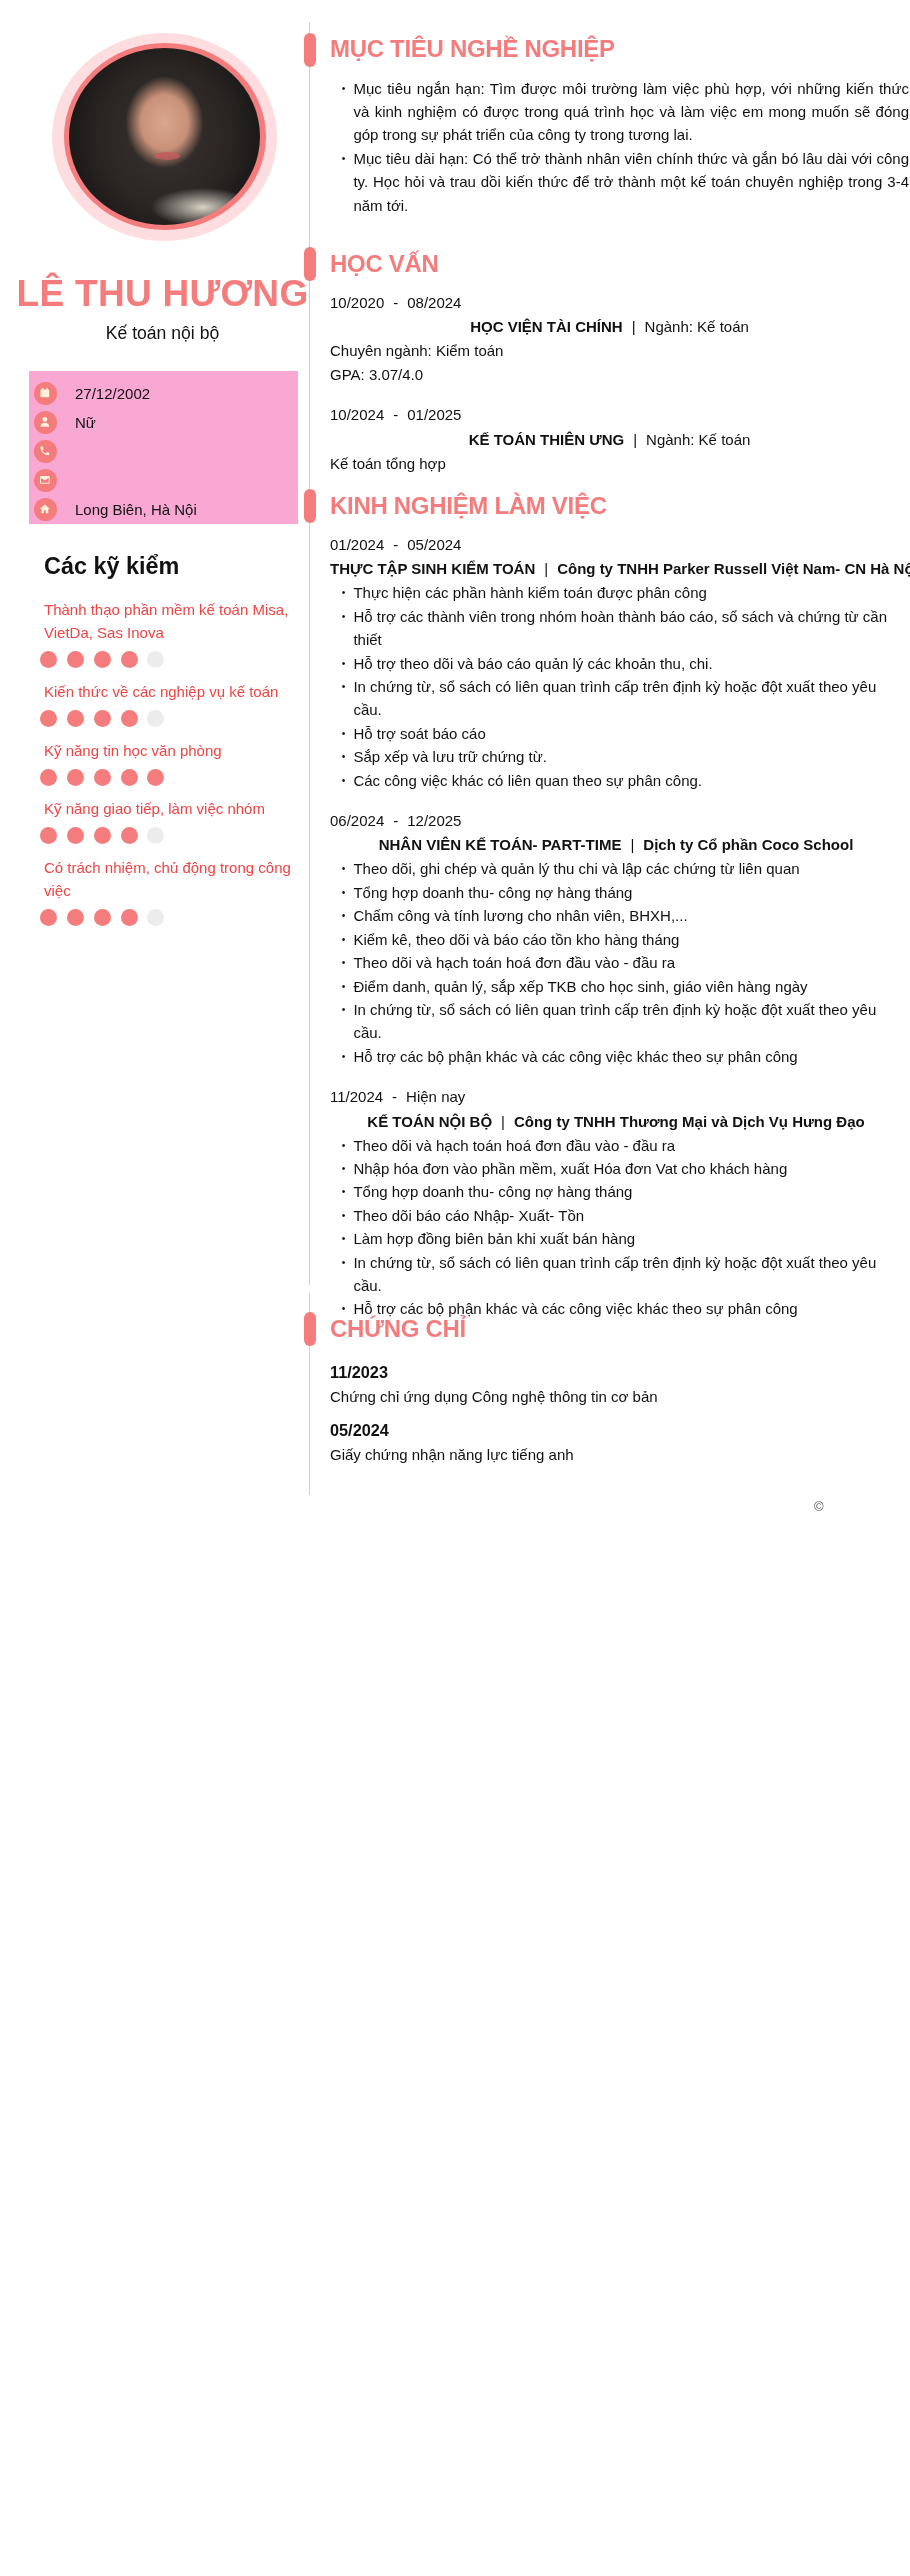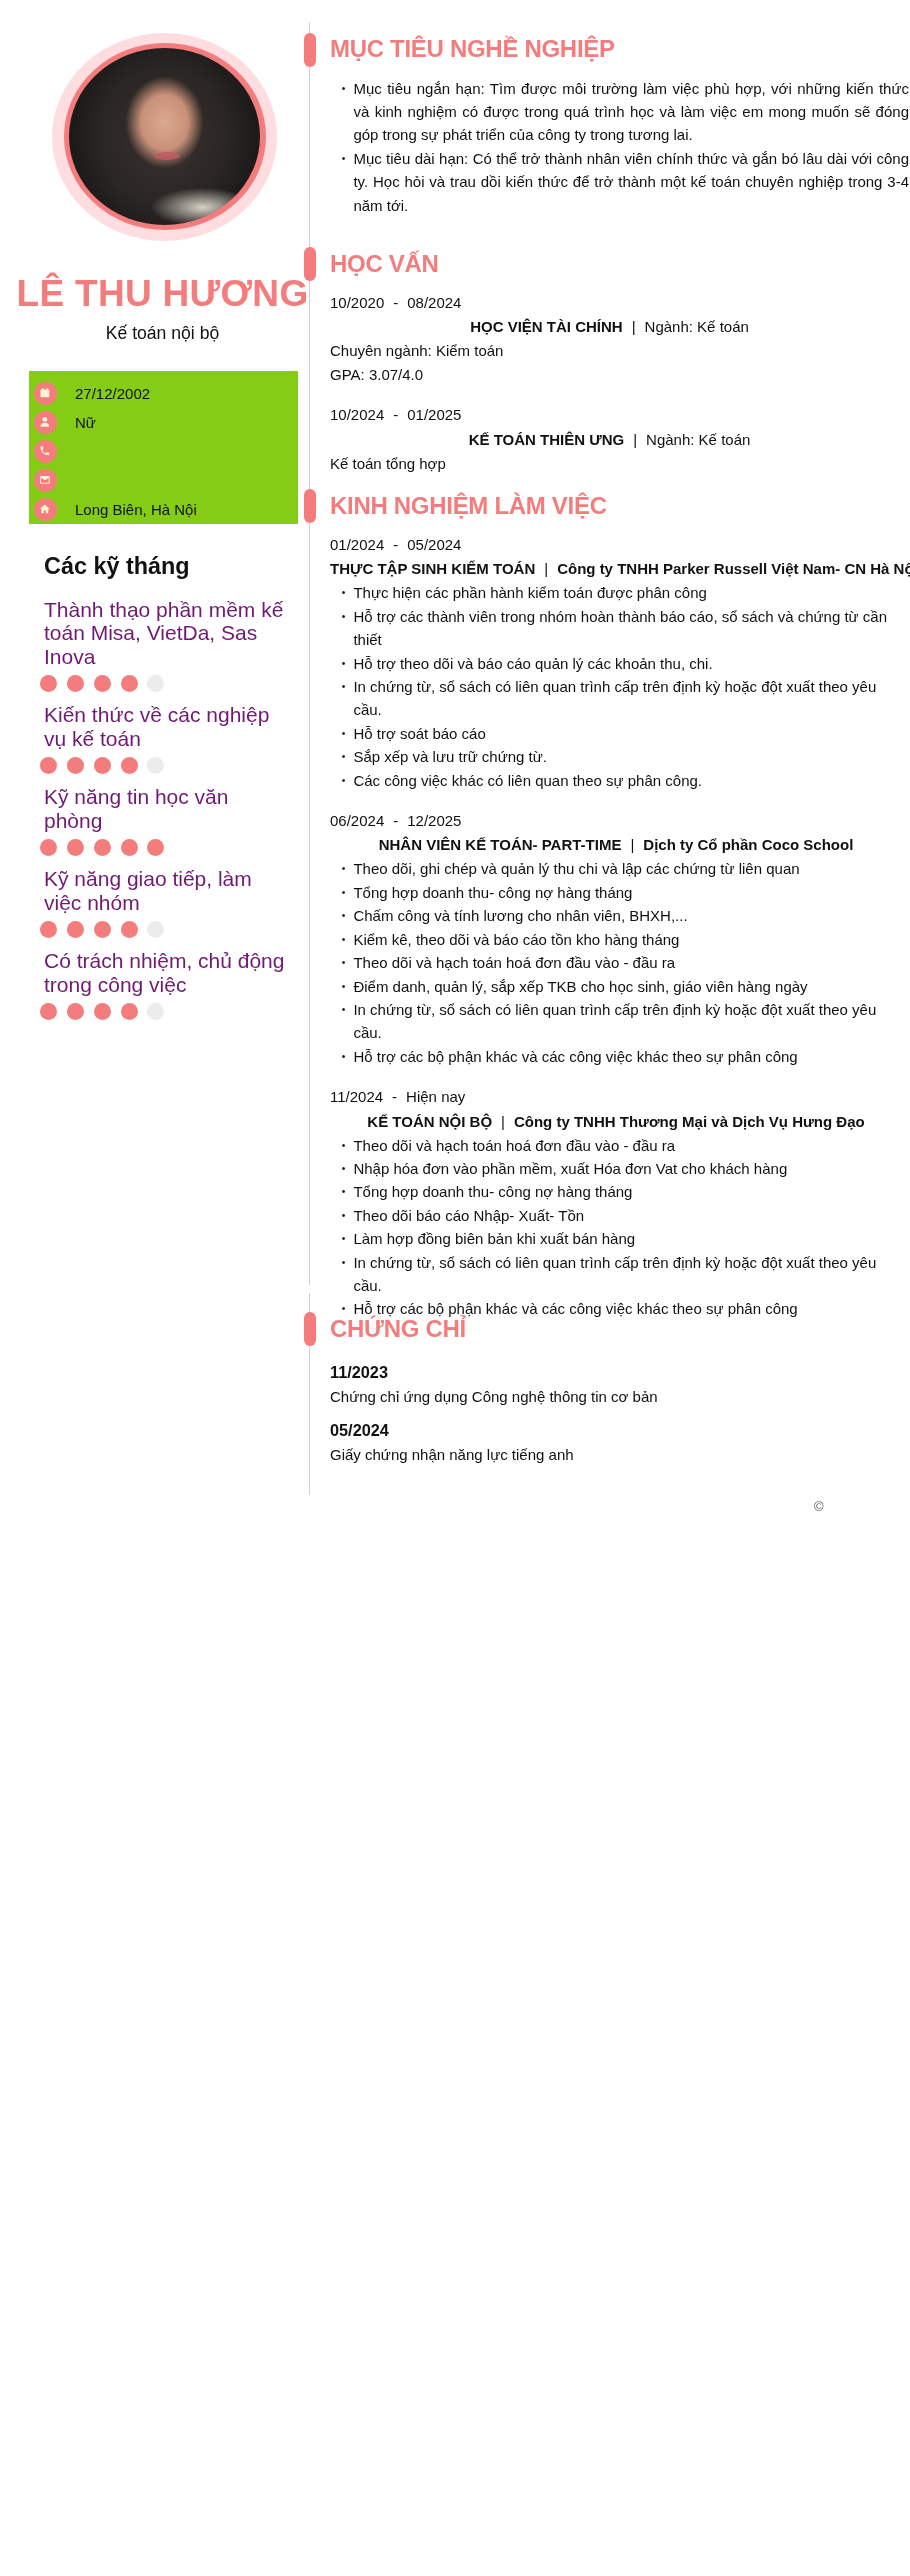--- a/index.html
+++ b/index.html
@@ -16,30 +16,30 @@
     background:
       radial-gradient(ellipse 39px 46px at 50% 42%, #d9a88e 0%, #c89078 60%, rgba(0,0,0,0) 100%),
       radial-gradient(ellipse 52px 19.5px at 70% 90%, #d8d2c6 0%, rgba(0,0,0,0) 100%),
       radial-gradient(ellipse 91px 98px at 50% 50%, #3a3330 0%, #2a2624 70%, #1d1b1a 100%);
     overflow: hidden; }
   .avatar-photo .lips { position: absolute; left: 85px; top: 104px; width: 26px; height: 7.8px; border-radius: 50%; background: #c45a5e; opacity: .8; }
 
   .name { position: absolute; left: 0; width: 325px; top: 273px; text-align: center; font-weight: bold; font-size: 37px; color: #f47c7c; letter-spacing: 0.3px; font-family: "Liberation Sans", sans-serif; }
   .role { position: absolute; left: 0; width: 325px; top: 323px; text-align: center; font-size: 17.6px; color: #111; }
 
-  .contact { position: absolute; left: 29px; top: 371px; width: 269px; height: 153px; background: #84cc16; padding-top: 7.8px; }
+  .contact { position: absolute; left: 29px; top: 371px; width: 269px; height: 153px; background: #f9a8d4; padding-top: 7.8px; }
   .contact-row { position: relative; height: 29px; display: flex; align-items: center; }
   .contact-icon { position: absolute; left: 4.6px; width: 23.4px; height: 23.4px; border-radius: 50%; background: #f47c7c; display: flex; align-items: center; justify-content: center; }
   .contact-icon svg { width: 11.7px; height: 11.7px; fill: #fdf1d8; }
   .contact-text { position: absolute; left: 46px; font-size: 15px; color: #111; }
 
   .skills-title { position: absolute; left: 44px; top: 553px; font-size: 23.4px; font-weight: bold; color: #111; }
   .skills { position: absolute; left: 44px; top: 598px; width: 247px; }
   .skill { margin-bottom: 11.7px; }
-  .skill-label { font-size: 21px; line-height: 23.4px; color: #701a75; }
+  .skill-label { font-size: 15px; line-height: 23.4px; color: #ef4444; }
   .dots { display: flex; gap: 9.8px; margin-top: 6.5px; margin-left: -3.9px; }
   .dot { width: 17px; height: 17px; border-radius: 50%; background: #ececec; }
   .dot.on { background: #f47c7c; }
 
   
   .vline { position: absolute; left: 309px; width: 1.3px; background: #cfcfcf; }
   .vline.a { top: 21.5px; height: 1263px; }
   .vline.b { top: 1293px; height: 202px; }
 
   
@@ -120,21 +120,21 @@
     <div class="contact-row">
       <span class="contact-icon">
         <svg viewBox="0 0 24 24">
             <path d="M12 3l10 9h-3v9h-5v-6h-4v6H5v-9H2z"></path>
           </svg>
       </span>
       <span class="contact-text">Long Biên, Hà Nội</span>
     </div>
   </div>
 
-  <div class="skills-title">Các kỹ tháng</div>
+  <div class="skills-title">Các kỹ kiểm</div>
   <div class="skills" id="skills">
     <div class="skill">
       <div class="skill-label">Thành thạo phần mềm kế toán Misa, VietDa, Sas Inova</div>
       <div class="dots">
           <span class="dot on"></span>
           <span class="dot on"></span>
           <span class="dot on"></span>
           <span class="dot on"></span>
           <span class="dot"></span>
         </div>

